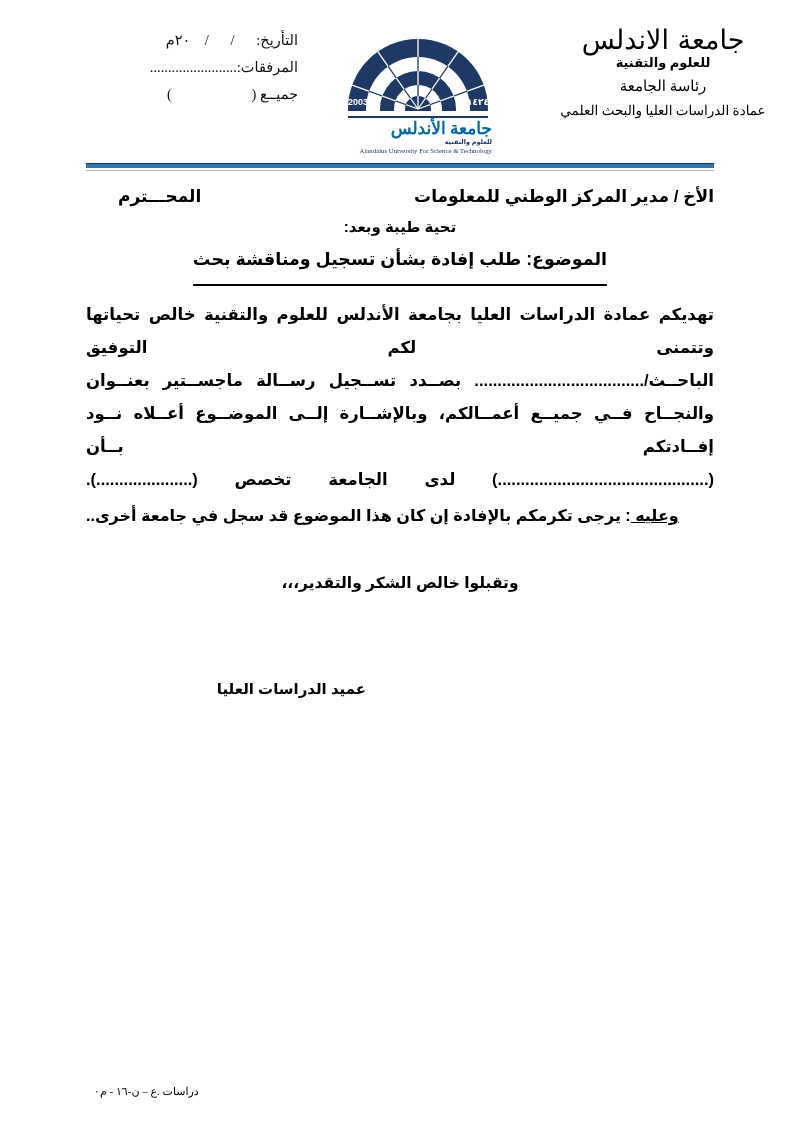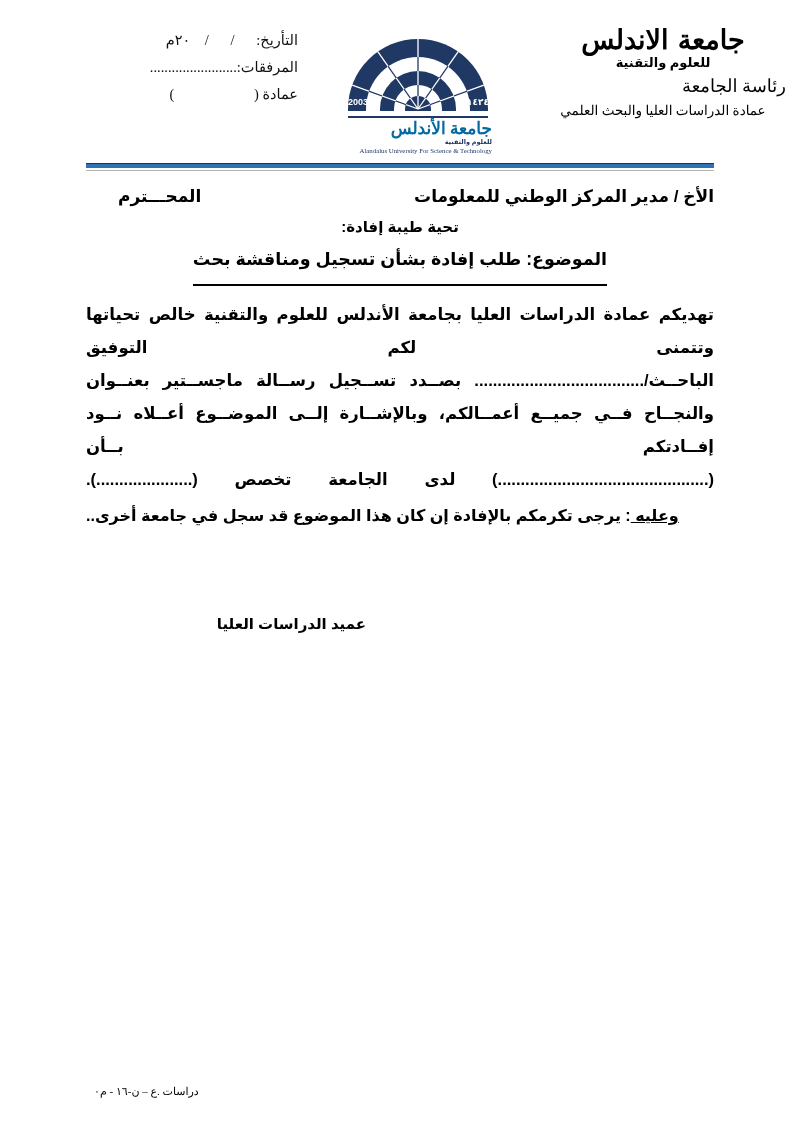--- a/index.html
+++ b/index.html
@@ -22,25 +22,25 @@
 
   .logo { position:absolute; top:33px; left:344px; width:148px; text-align:right; }
   .logo-underline { height:2px; background:#1f3864; margin:1px 4px 1px; }
   .logo-name   { color:#0369a1; font-weight:bold; font-size:17px; line-height:19px;
                  font-family:"Liberation Serif","DejaVu Serif",serif; }
   .logo-tagline{ color:#1f3864; font-size:6.5px; line-height:8px; font-weight:bold; }
   .logo-en     { color:#1f3864; font-size:6.8px; line-height:10px; white-space:nowrap;
                  font-family:"Liberation Serif","DejaVu Serif",serif; }
 
   .letterhead { position:absolute; top:24px; right:14px; width:246px; text-align:center; direction:rtl; }
-  .lh-name     { font-size:27px; font-weight:bold; line-height:31px;
+  .lh-name     { font-size:27px; font-weight:normal; line-height:31px;
                  font-family:"DejaVu Serif","Liberation Serif",serif; }
   .lh-tagline  { font-size:13px; font-weight:bold; margin-top:0; line-height:16px; }
-  .lh-presidency { font-size:18px; margin-top:7px; line-height:17px;
-                 font-family:"Liberation Serif","DejaVu Serif",serif;text-align:right; }
+  .lh-presidency { font-size:15px; margin-top:7px; line-height:17px;
+                 font-family:"Liberation Serif","DejaVu Serif",serif; }
   .lh-deanship { font-size:13.5px; margin-top:7px; line-height:17px;
                  font-family:"Liberation Serif","DejaVu Serif",serif; }
 
   .rule  { margin:0 86px; height:4px; background:#2e74b5; border-top:1px solid #17365d; }
   .rule2 { margin:2px 86px 0; height:1px; background:#b3b3b3; }
 
   
   .content { margin:0 86px; direction:rtl; }
 
   .addr-row { display:flex; justify-content:space-between; align-items:baseline;
@@ -68,21 +68,21 @@
             font-size:11px; font-family:"Liberation Serif","DejaVu Serif",serif; }
 </style>
 </head>
 <body>
 
 <div class="header">
 
   <div class="meta">
     <div class="meta-line">التأريخ:      /      /    ٢٠م</div>
     <div class="meta-line">المرفقات:........................</div>
-    <div class="meta-line">عمادة (                      )</div>
+    <div class="meta-line">جميــع (                      )</div>
   </div>
 
   <div class="logo">
     <svg width="148" height="78" viewBox="0 0 148 78">
       <defs>
         <radialGradient id="spoke" gradientUnits="userSpaceOnUse" cx="74" cy="76" r="70">
           <stop offset="0" stop-color="#ffffff"></stop>
           <stop offset="0.185" stop-color="#ffffff"></stop>
           <stop offset="0.185" stop-color="#1f3864"></stop>
           <stop offset="0.343" stop-color="#1f3864"></stop>
@@ -127,35 +127,36 @@
 <div class="rule"></div>
 <div class="rule2"></div>
 
 <div class="content">
 
   <div class="addr-row">
     <span>الأخ / مدير المركز الوطني للمعلومات</span>
     <span>المحـــترم</span>
   </div>
 
-  <div class="salutation">تحية طيبة إفادة:</div>
+  <div class="salutation">تحية طيبة وبعد:</div>
 
   <div class="subject-wrap">
     <span class="subject">الموضوع: طلب إفادة بشأن تسجيل ومناقشة بحث</span>
   </div>
 
   <div class="para">
     <div class="body-line">تهديكم عمادة الدراسات العليا بجامعة الأندلس للعلوم والتقنية خالص تحياتها وتتمنى لكم التوفيق</div>
     <div class="body-line">الباحــث/..................................... بصــدد تســجيل رســالة ماجســتير بعنــوان</div>
     <div class="body-line">والنجــاح فــي جميــع أعمــالكم، وبالإشــارة إلــى الموضــوع أعــلاه نــود إفــادتكم بــأن</div>
     <div class="body-line">(..............................................) لدى الجامعة تخصص (.....................).</div>
   </div>
 
   <div class="request">
     <span class="u">وعليه </span><span>: يرجى تكرمكم بالإفادة إن كان هذا الموضوع قد سجل في جامعة أخرى..</span>
   </div>
 
+  <div class="closing">وتقبلوا خالص الشكر والتقدير،،،</div>
 
   <div class="signature">عميد الدراسات العليا</div>
 
 </div>
 
 <div class="footer">دراسات .ع – ن-١٦ - م٠</div>
 
 </body></html>

